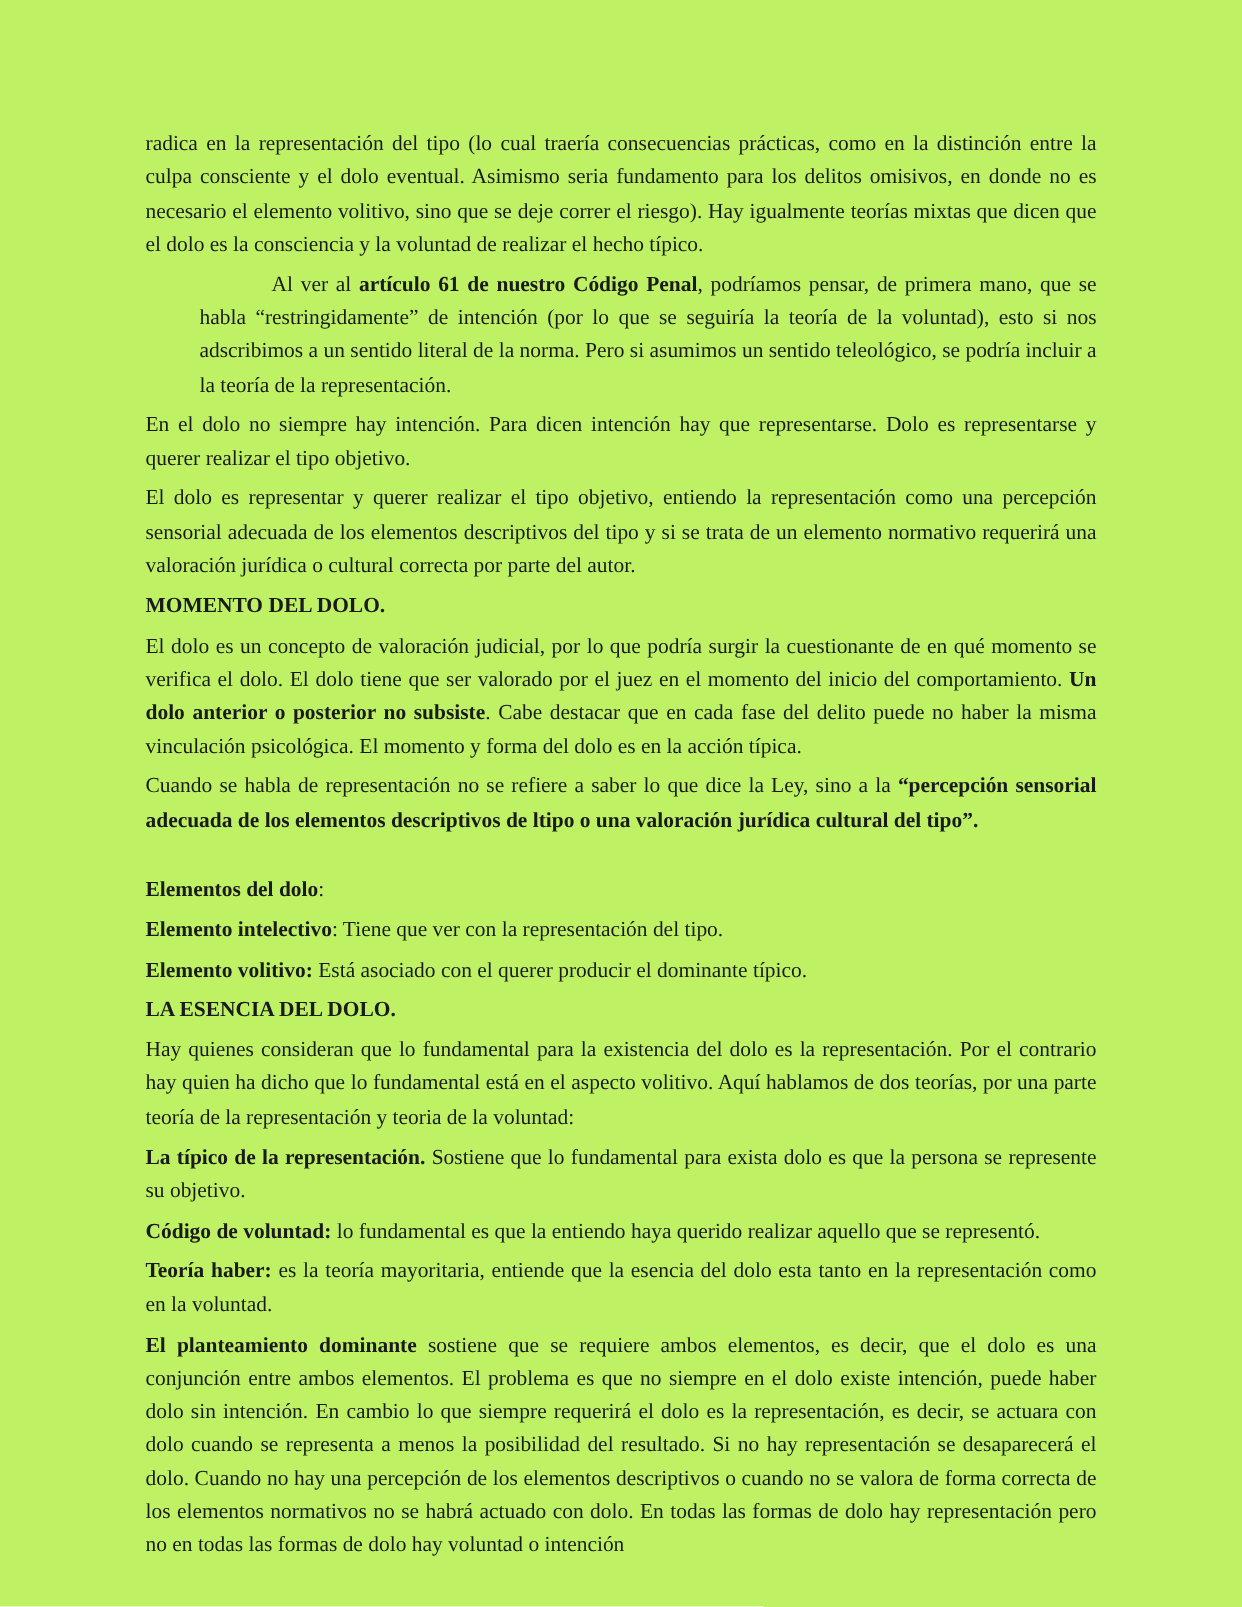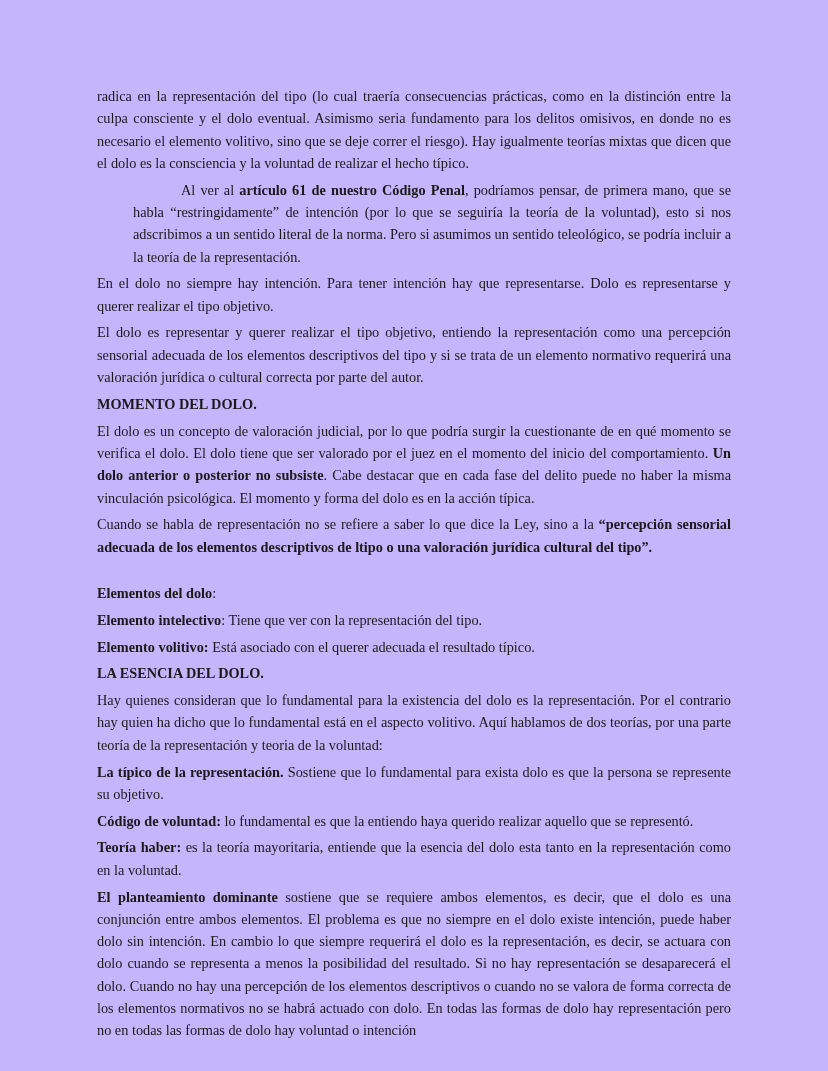--- a/index.html
+++ b/index.html
@@ -11,21 +11,21 @@
     width: 828px;
     height: 1071px;
     position: relative;
     font-family: "Liberation Serif", "DejaVu Serif", serif;
     color: #1a1a1a;
     overflow: hidden;
   }
   .page {
     position: absolute;
     inset: 0;
-    background: #c4b5fd;
+    background: #bef264;
   }
   .doc {
     position: absolute;
     left: 97px;
     top: 85px;
     width: 634px;
     font-size: 14.3px;
     line-height: 22.3px;
     text-align: justify;
   }
@@ -40,28 +40,28 @@
   .doc .extra-gap { margin-top: 24px; }
   .b { font-weight: bold; }
 </style>
 </head>
 <body>
 
 <div class="page">
   <div class="doc">
       <p class=""><span>radica en la representación del tipo (lo cual traería consecuencias prácticas, como en la distinción entre la culpa consciente y el dolo eventual. Asimismo seria fundamento para los delitos omisivos, en donde no es necesario el elemento volitivo, sino que se deje correr el riesgo). Hay igualmente teorías mixtas que dicen que el dolo es la consciencia y la voluntad de realizar el hecho típico.</span></p>
       <p class="indent "><span>Al ver al </span><span class="b">artículo 61 de nuestro Código Penal</span><span>, podríamos pensar, de primera mano, que se habla “restringidamente” de intención (por lo que se seguiría la teoría de la voluntad), esto si nos adscribimos a un sentido literal de la norma. Pero si asumimos un sentido teleológico, se podría incluir a la teoría de la representación.</span></p>
-      <p class=""><span>En el dolo no siempre hay intención. Para tener intención hay que representarse. Dolo es representarse y querer realizar el tipo objetivo.</span></p>
+      <p class=""><span>En el dolo no siempre hay intención. Para dicen intención hay que representarse. Dolo es representarse y querer realizar el tipo objetivo.</span></p>
       <p class=""><span>El dolo es representar y querer realizar el tipo objetivo, entiendo la representación como una percepción sensorial adecuada de los elementos descriptivos del tipo y si se trata de un elemento normativo requerirá una valoración jurídica o cultural correcta por parte del autor.</span></p>
       <h2 class=""><span class="b">MOMENTO DEL DOLO.</span></h2>
       <p class=""><span>El dolo es un concepto de valoración judicial, por lo que podría surgir la cuestionante de en qué momento se verifica el dolo. El dolo tiene que ser valorado por el juez en el momento del inicio del comportamiento. </span><span class="b">Un dolo anterior o posterior no subsiste</span><span>. Cabe destacar que en cada fase del delito puede no haber la misma vinculación psicológica. El momento y forma del dolo es en la acción típica.</span></p>
       <p class=""><span>Cuando se habla de representación no se refiere a saber lo que dice la Ley, sino a la </span><span class="b">“percepción sensorial adecuada de los elementos descriptivos de ltipo o una valoración jurídica cultural del tipo”.</span></p>
       <p class="extra-gap"><span class="b">Elementos del dolo</span><span>:</span></p>
       <p class=""><span class="b">Elemento intelectivo</span><span>: Tiene que ver con la representación del tipo.</span></p>
-      <p class=""><span class="b">Elemento volitivo:</span><span> Está asociado con el querer adecuada el resultado típico.</span></p>
+      <p class=""><span class="b">Elemento volitivo:</span><span> Está asociado con el querer producir el dominante típico.</span></p>
       <h2 class=""><span class="b">LA ESENCIA DEL DOLO.</span></h2>
       <p class=""><span>Hay quienes consideran que lo fundamental para la existencia del dolo es la representación. Por el contrario hay quien ha dicho que lo fundamental está en el aspecto volitivo. Aquí hablamos de dos teorías, por una parte teoría de la representación y teoria de la voluntad:</span></p>
       <p class=""><span class="b">La típico de la representación.</span><span> Sostiene que lo fundamental para exista dolo es que la persona se represente su objetivo.</span></p>
       <p class=""><span class="b">Código de voluntad:</span><span> lo fundamental es que la entiendo haya querido realizar aquello que se representó.</span></p>
       <p class=""><span class="b">Teoría haber:</span><span> es la teoría mayoritaria, entiende que la esencia del dolo esta tanto en la representación como en la voluntad.</span></p>
       <p class=""><span class="b">El planteamiento dominante</span><span> sostiene que se requiere ambos elementos, es decir, que el dolo es una conjunción entre ambos elementos. El problema es que no siempre en el dolo existe intención, puede haber dolo sin intención. En cambio lo que siempre requerirá el dolo es la representación, es decir, se actuara con dolo cuando se representa a menos la posibilidad del resultado. Si no hay representación se desaparecerá el dolo. Cuando no hay una percepción de los elementos descriptivos o cuando no se valora de forma correcta de los elementos normativos no se habrá actuado con dolo. En todas las formas de dolo hay representación pero no en todas las formas de dolo hay voluntad o intención</span></p>
     </div>
 </div>
 
 </body></html>

